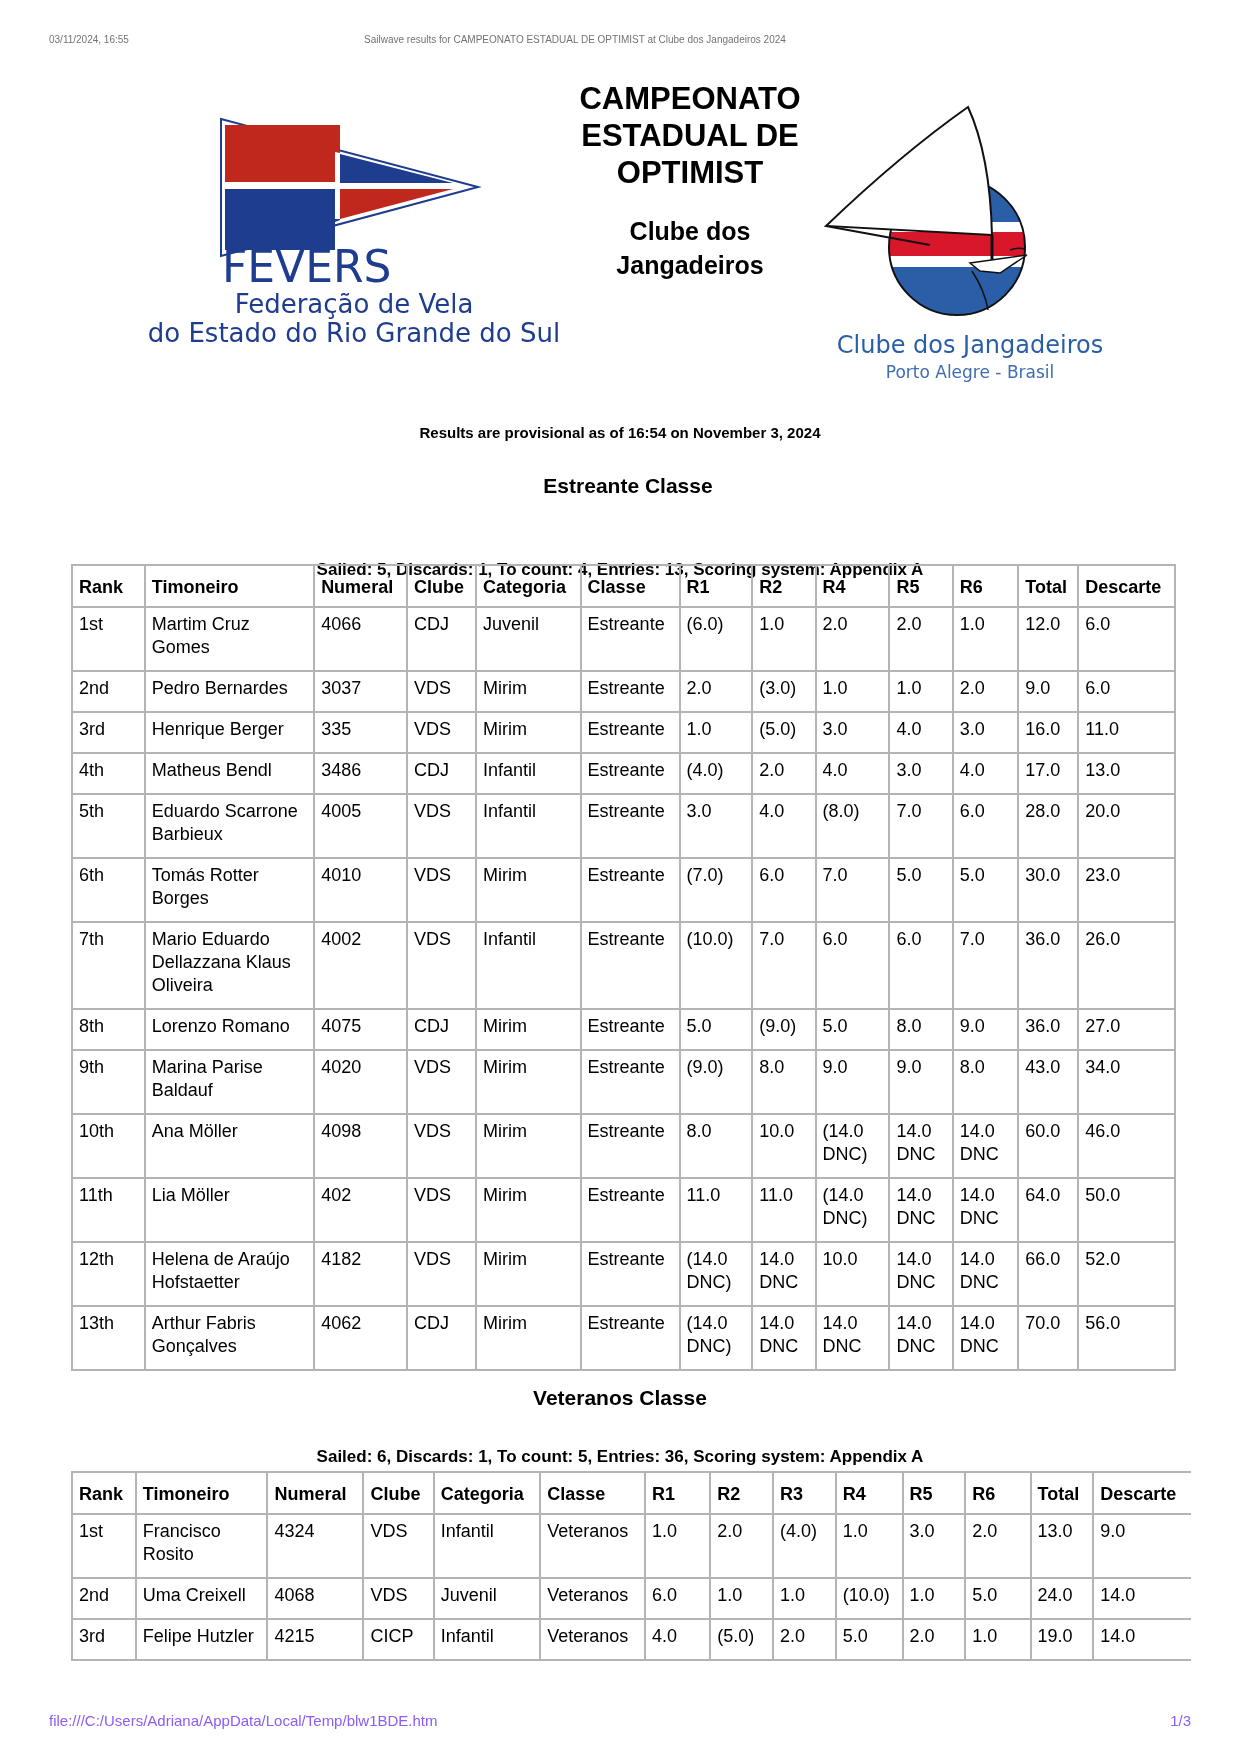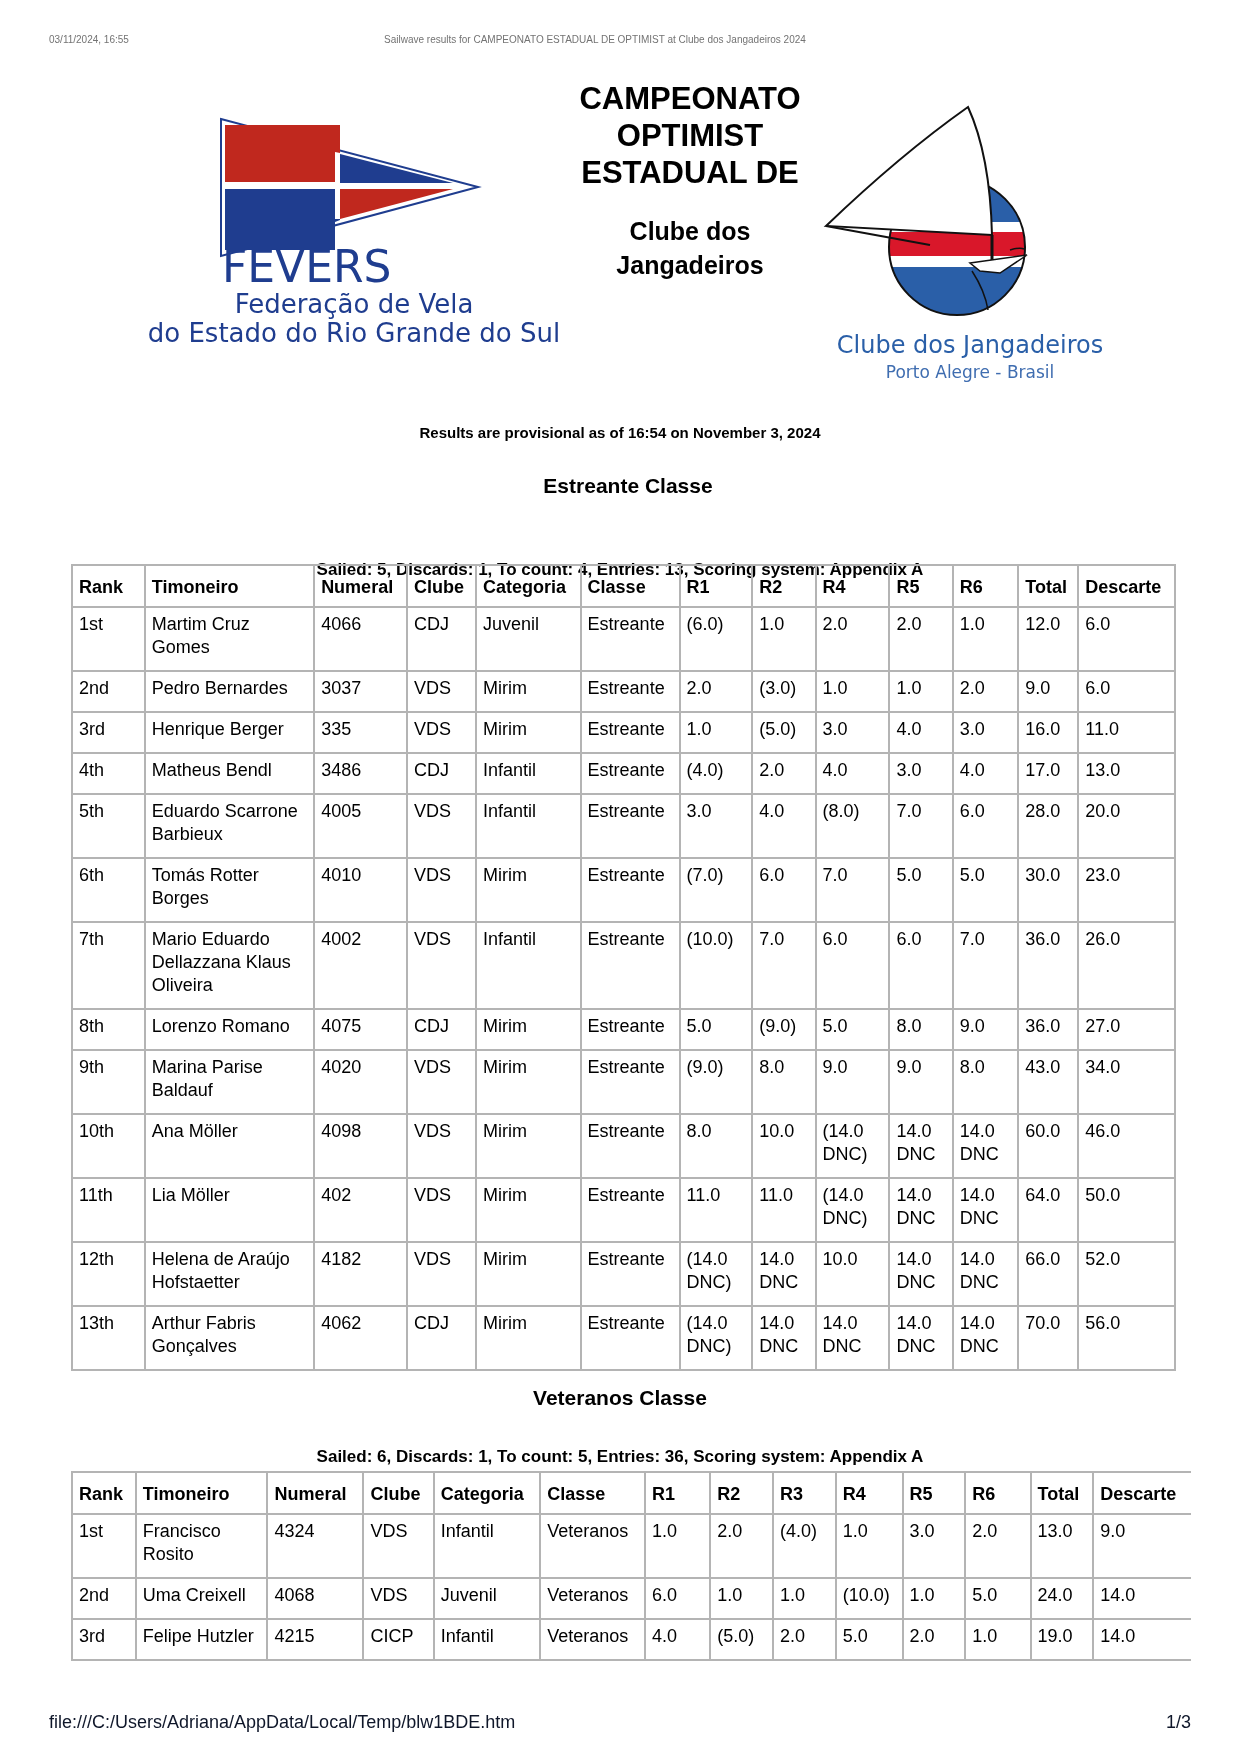--- a/index.html
+++ b/index.html
@@ -5,24 +5,24 @@
   html, body { margin: 0; padding: 0; background: #ffffff; }
   body {
     width: 1240px; height: 1754px; position: relative; overflow: hidden;
     font-family: "Liberation Sans", sans-serif; color: #000;
   }
   .print-header {
     position: absolute; top: 30px; left: 0; width: 1220px; height: 22px;
     font-size: 10px; color: #737373;
   }
   .print-header .date { position: absolute; left: 49px; top: 4px; }
-  .print-header .doctitle { position: absolute; left: 384px; top: 4px; }
+  .print-header .doctitle { position: absolute; left: 364px; top: 4px; }
   .print-footer {
     position: absolute; top: 1712px; left: 0; width: 1240px; height: 22px;
-    font-size: 18px; color: #0f172a;
+    font-size: 15px; color: #8b5cf6;
   }
   .print-footer .url { position: absolute; left: 49px; top: 0; }
   .print-footer .page { position: absolute; right: 49px; top: 0; }
 
   .logo-left { position: absolute; left: 120px; top: 95px; width: 460px; height: 290px; }
   .logo-right { position: absolute; left: 820px; top: 95px; width: 300px; height: 290px; }
 
   .event-title {
     position: absolute; left: 560px; top: 80px; width: 260px;
     text-align: center; font-weight: bold; font-size: 31px; line-height: 37px;
@@ -100,22 +100,22 @@
     <path d="M150,168 L207,160 L180,178 L160,176 Z" fill="#ffffff" stroke="#111" stroke-width="1.5"></path>
     <path d="M152,176 Q165,196 168,215" stroke="#111" stroke-width="1.5" fill="none"></path>
     <path d="M190,155 Q200,152 204,154" stroke="#111" stroke-width="1.5" fill="none"></path>
     <text x="150" y="258" text-anchor="middle" font-family="DejaVu Sans, sans-serif" font-size="24" fill="#2a5fa8">Clube dos Jangadeiros</text>
     <text x="150" y="283" text-anchor="middle" font-family="DejaVu Sans, sans-serif" font-size="17" fill="#3f6db0">Porto Alegre - Brasil</text>
   </svg>
 </div>
 
 <div class="event-title">
   <div>CAMPEONATO</div>
+  <div>ESTADUAL DE</div>
   <div>OPTIMIST</div>
-  <div>ESTADUAL DE</div>
 </div>
 <div class="venue">
   <div>Clube dos</div>
   <div>Jangadeiros</div>
 </div>
 
 <div class="provisional">Results are provisional as of 16:54 on November 3, 2024</div>
 
 <div class="class-title" style="top:474px;padding-left:8px;">Estreante Classe</div>
 <div class="summary" style="top:536px;margin-top:24px;">Sailed: 5, Discards: 1, To count: 4, Entries: 13, Scoring system: Appendix A</div>

